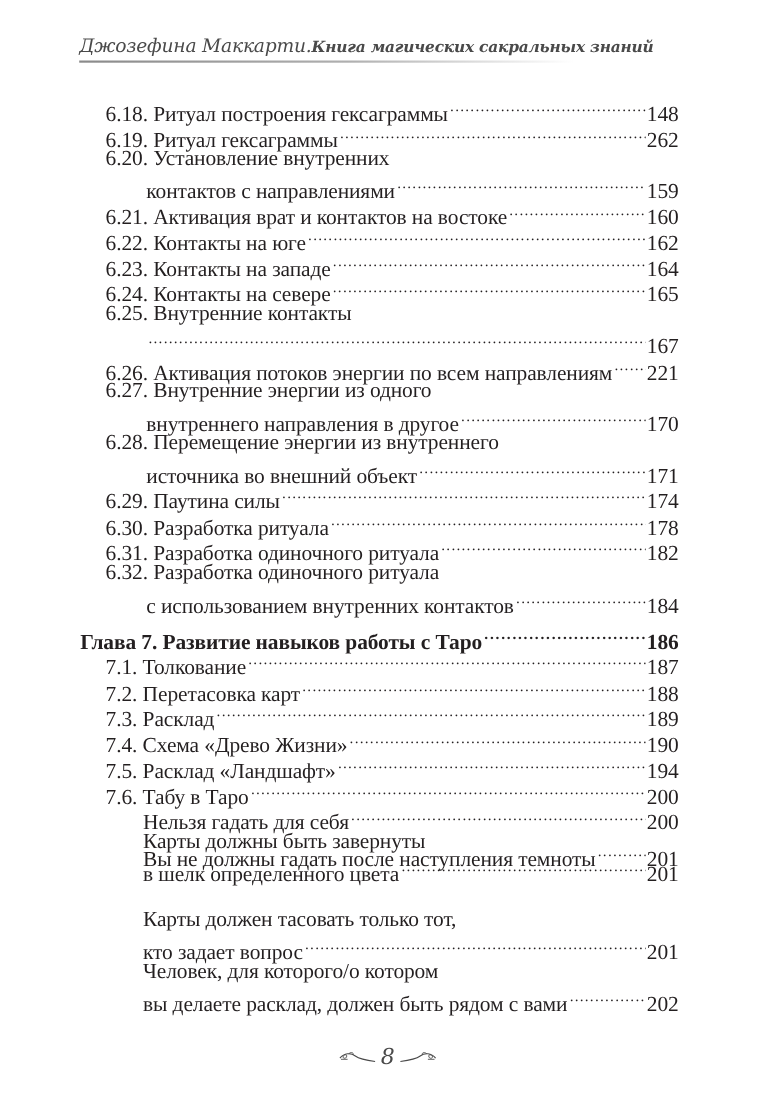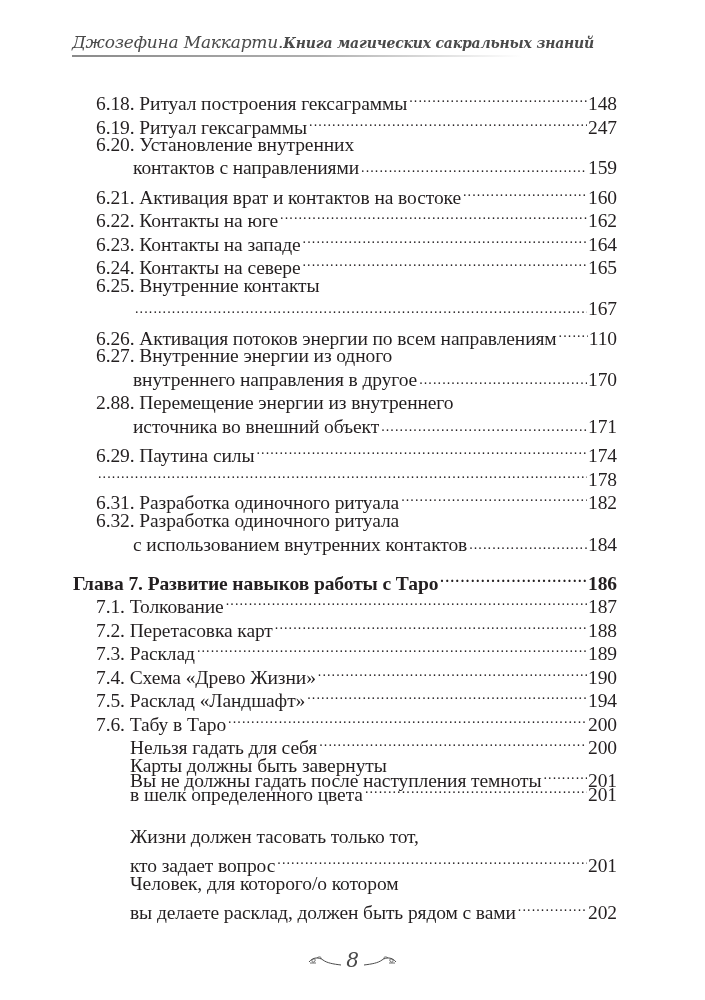--- a/index.html
+++ b/index.html
@@ -89,21 +89,21 @@
     .toc-line.chapter {
       font-weight: bold;
     }
     .toc-line.chapter .leader::before {
       font-weight: bold;
       letter-spacing: 1.6px;
     }
 
     .lvl-chapter { left: 73px; }
     .lvl-section { left: 96px; }
-    .lvl-cont    { left: 133px; align-items: center; }
+    .lvl-cont    { left: 133px; }
     .lvl-sub     { left: 130px; }
 
     .folio {
       position: absolute;
       left: 0;
       width: 705px;
       top: 946px;
       text-align: center;
       color: #4a4a4a;
       font-size: 20px;
@@ -133,21 +133,21 @@
 
   <div class="toc-line lvl-section" style="top:86px">
     <span class="text"><span class="num">6.18.</span> <span>Ритуал построения гексаграммы </span></span>
     <span class="leader"></span>
     <span class="page">148</span>
   </div>
 
   <div class="toc-line lvl-section" style="top:110px">
     <span class="text"><span class="num">6.19.</span> <span>Ритуал гексаграммы</span></span>
     <span class="leader"></span>
-    <span class="page">247</span>
+    <span class="page">262</span>
   </div>
 
   <div class="toc-line lvl-section" style="top:133px">
     <span class="text"><span class="num">6.20.</span> <span>Установление внутренних</span></span>
   </div>
   <div class="toc-line lvl-cont" style="top:156px">
     <span class="text">контактов с направлениями </span>
     <span class="leader"></span>
     <span class="page">159</span>
   </div>
@@ -180,48 +180,49 @@
     <span class="text"><span class="num">6.25.</span> <span>Внутренние контакты</span></span>
   </div>
   <div class="toc-line lvl-cont" style="top:297px">
     <span class="leader"></span>
     <span class="page">167</span>
   </div>
 
   <div class="toc-line lvl-section" style="top:321px">
     <span class="text"><span class="num">6.26.</span> <span>Активация потоков энергии по всем направлениям</span></span>
     <span class="leader"></span>
-    <span class="page">110</span>
+    <span class="page">221</span>
   </div>
 
   <div class="toc-line lvl-section" style="top:344px">
     <span class="text"><span class="num">6.27.</span> <span>Внутренние энергии из одного</span></span>
   </div>
   <div class="toc-line lvl-cont" style="top:368px">
     <span class="text">внутреннего направления в другое</span>
     <span class="leader"></span>
     <span class="page">170</span>
   </div>
 
   <div class="toc-line lvl-section" style="top:391px">
-    <span class="text"><span class="num">2.88.</span> <span>Перемещение энергии из внутреннего</span></span>
+    <span class="text"><span class="num">6.28.</span> <span>Перемещение энергии из внутреннего</span></span>
   </div>
   <div class="toc-line lvl-cont" style="top:415px">
     <span class="text">источника во внешний объект  </span>
     <span class="leader"></span>
     <span class="page">171</span>
   </div>
 
   <div class="toc-line lvl-section" style="top:438px">
     <span class="text"><span class="num">6.29.</span> <span>Паутина силы</span></span>
     <span class="leader"></span>
     <span class="page">174</span>
   </div>
 
   <div class="toc-line lvl-section" style="top:462px">
+    <span class="text"><span class="num">6.30.</span> <span>Разработка ритуала  </span></span>
     <span class="leader"></span>
     <span class="page">178</span>
   </div>
 
   <div class="toc-line lvl-section" style="top:485px">
     <span class="text"><span class="num">6.31.</span> <span>Разработка одиночного ритуала</span></span>
     <span class="leader"></span>
     <span class="page">182</span>
   </div>
 
@@ -291,21 +292,21 @@
     <span class="page">201</span>
   </div>
 
   <div class="toc-line lvl-sub" style="top:763px">
     <span class="text">Вы не должны гадать после наступления темноты </span>
     <span class="leader"></span>
     <span class="page">201</span>
   </div>
 
   <div class="toc-line lvl-sub" style="top:825px">
-    <span class="text">Жизни должен тасовать только тот,</span>
+    <span class="text">Карты должен тасовать только тот,</span>
   </div>
   <div class="toc-line lvl-sub" style="top:848px">
     <span class="text">кто задает вопрос </span>
     <span class="leader"></span>
     <span class="page">201</span>
   </div>
 
   <div class="toc-line lvl-sub" style="top:872px">
     <span class="text">Человек, для которого/о котором</span>
   </div>

